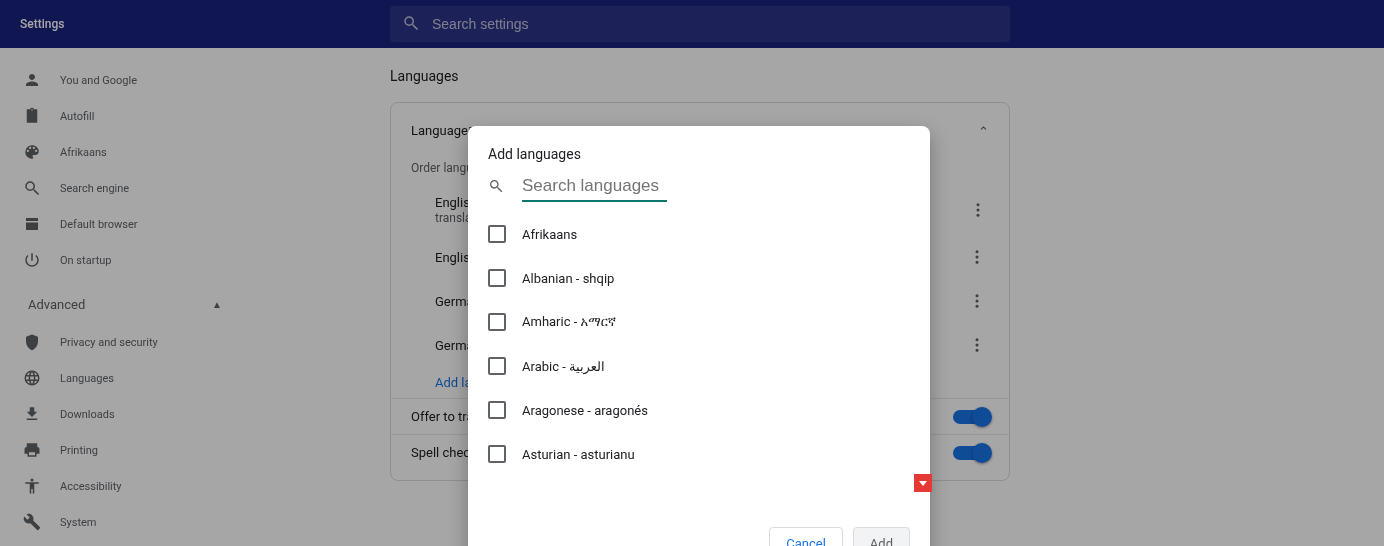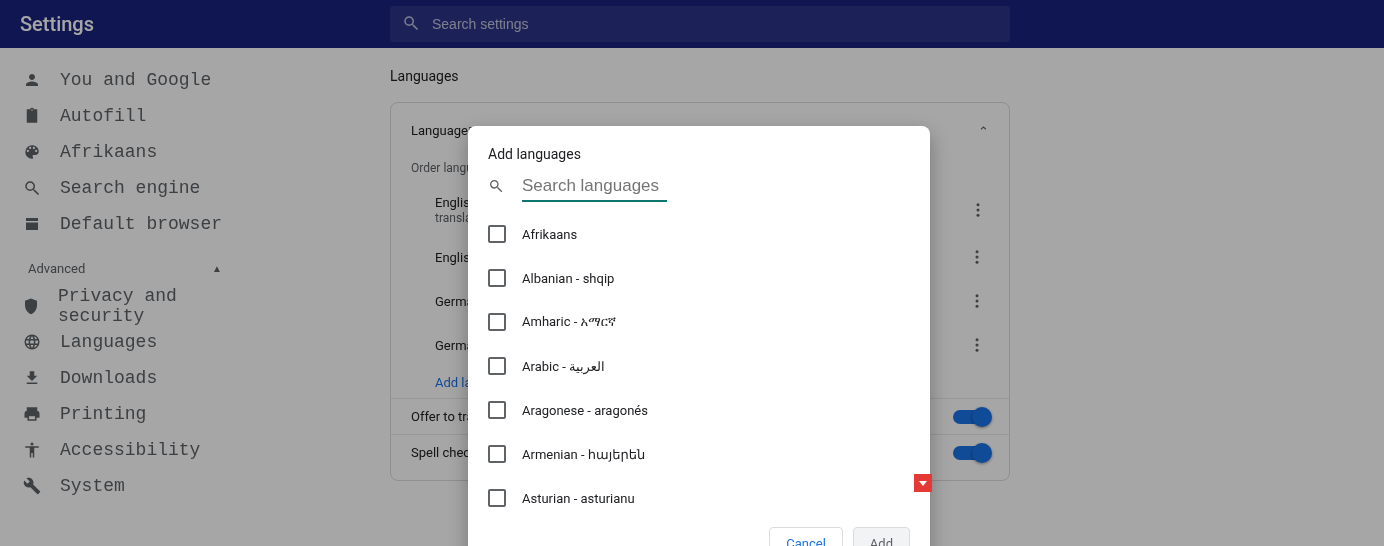--- a/index.html
+++ b/index.html
@@ -15,21 +15,21 @@
   }
   .topbar {
     height: 48px;
     background: #1a237e;
     display: flex;
     align-items: center;
     padding: 0 20px;
   }
   .topbar-title {
     color: #fff;
-    font-size: 20px;
+    font-size: 12px;
     font-weight: 500;
     width: 370px;
   }
   .topbar-search {
     display: flex;
     align-items: center;
     background: rgba(255,255,255,0.08);
     height: 36px;
     border-radius: 4px;
     padding: 0 12px;
@@ -53,24 +53,23 @@
   .sidebar {
     width: 250px;
     padding: 14px 0;
   }
   .sidebar-item {
     display: flex;
     align-items: center;
     height: 36px;
     padding: 0 22px;
     color: #5f6368;
-    font-size: 18px;
+    font-size: 11px;
     cursor: pointer;
     border-radius: 0 18px 18px 0;
-    font-family: Liberation Mono, monospace;
   }
   .sidebar-item .icon { width: 20px; height: 20px; display:flex; align-items:center; justify-content:center; margin-right: 18px; }
   .sidebar-item svg { fill: #5f6368; }
   .sidebar-advanced {
     display: flex;
     align-items: center;
     justify-content: space-between;
     padding: 0 28px;
     height: 40px;
     color: #5f6368;
@@ -264,20 +263,28 @@
         </span>
       <span>Search engine</span>
     </div>
     <div class="sidebar-item">
       <span class="icon">
           <svg width="18" height="18" viewBox="0 0 24 24">
             <path d="M20 4H4v4h16V4zm0 6H4v10h16V10z"></path>
           </svg>
         </span>
       <span>Default browser</span>
+    </div>
+    <div class="sidebar-item">
+      <span class="icon">
+          <svg width="18" height="18" viewBox="0 0 24 24">
+            <path d="M13 3h-2v10h2V3zm4.83 2.17l-1.42 1.42A6.96 6.96 0 0119 12a7 7 0 11-14 0c0-2.05.88-3.9 2.29-5.19L5.87 5.39A8.94 8.94 0 003 12a9 9 0 0018 0 8.94 8.94 0 00-3.17-6.83z"></path>
+          </svg>
+        </span>
+      <span>On startup</span>
     </div>
 
     <div class="sidebar-advanced">
       <span>Advanced</span>
       <span style="font-size:10px;">▲</span>
     </div>
 
     <div class="sidebar-item">
       <span class="icon">
           <svg width="18" height="18" viewBox="0 0 24 24">
@@ -426,24 +433,20 @@
     <div class="lang-opt">
       <div class="chk"></div>
       <span class="lang-opt-label">Arabic - العربية</span>
     </div>
     <div class="lang-opt">
       <div class="chk"></div>
       <span class="lang-opt-label">Aragonese - aragonés</span>
     </div>
     <div class="lang-opt">
       <div class="chk"></div>
-      <span class="lang-opt-label">Armenian - հայերեն</span>
-    </div>
-    <div class="lang-opt">
-      <div class="chk"></div>
       <span class="lang-opt-label">Asturian - asturianu</span>
     </div>
   </div>
   <div class="dialog-actions">
     <div class="btn btn-cancel">Cancel</div>
     <div class="btn btn-add">Add</div>
   </div>
 </div>
 
 <div class="dialog-search-highlight" style="top:170px; left:498px; width:160px; height:28px;"></div>

